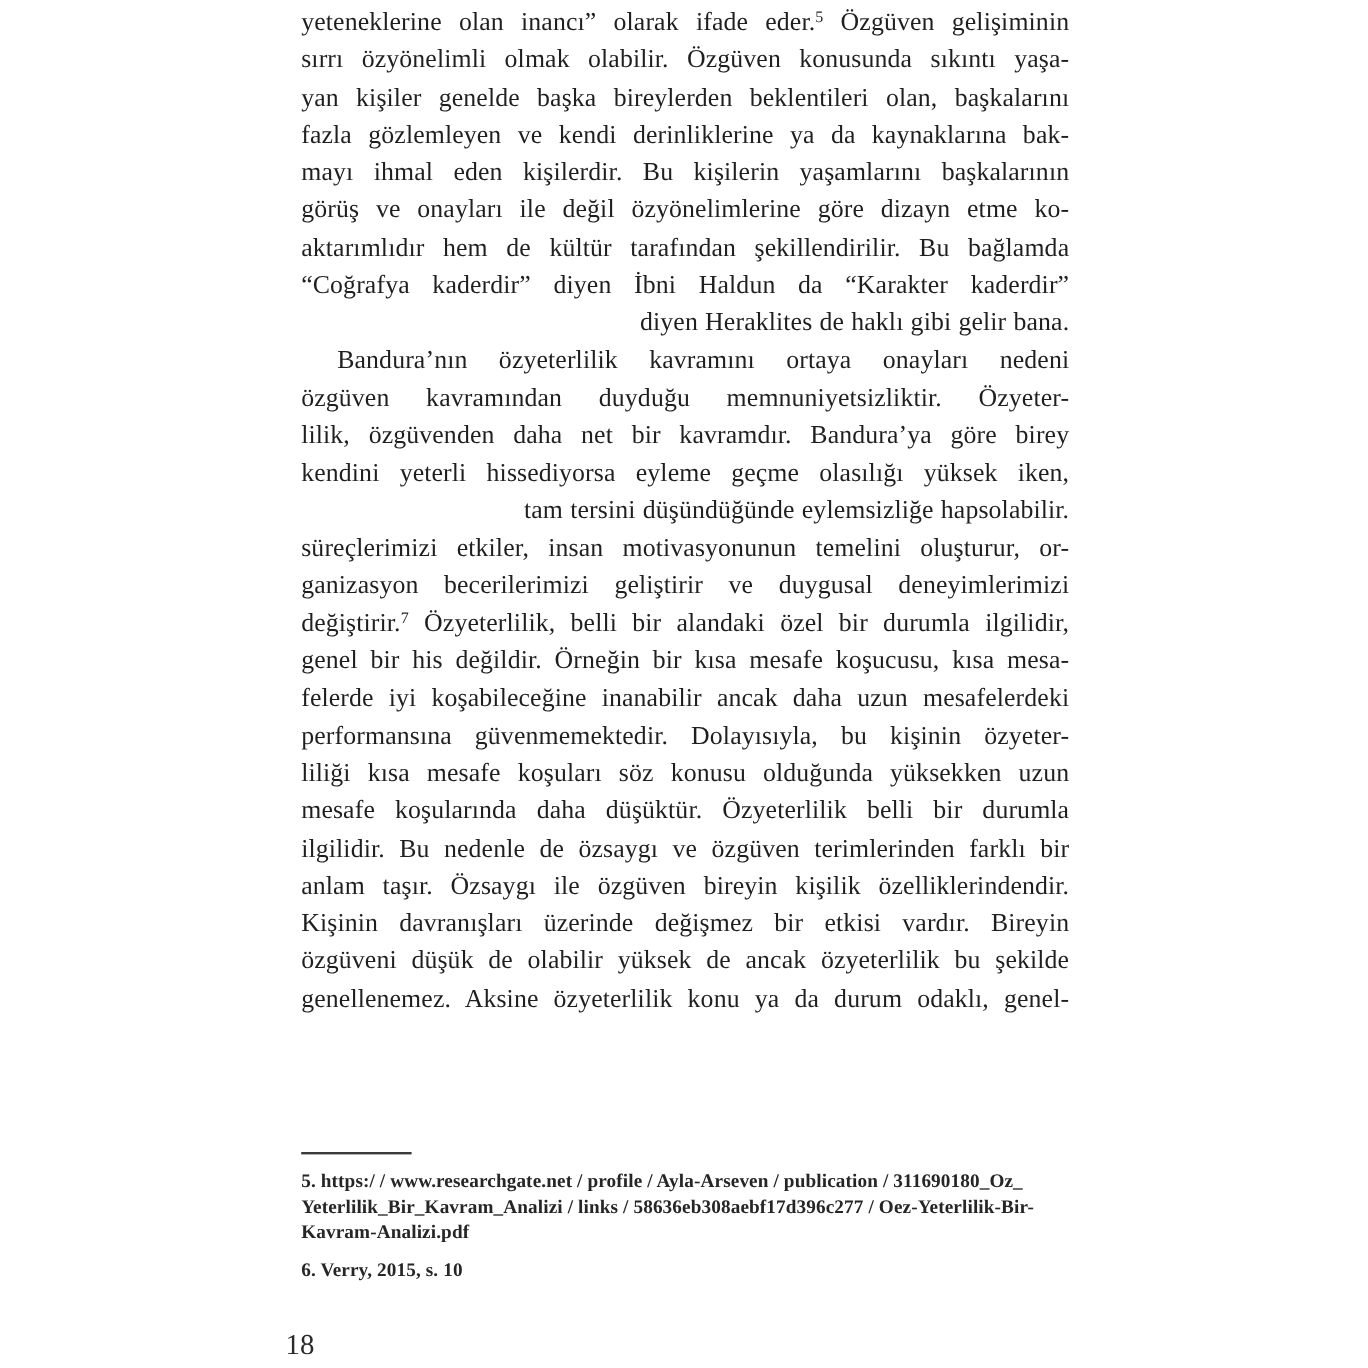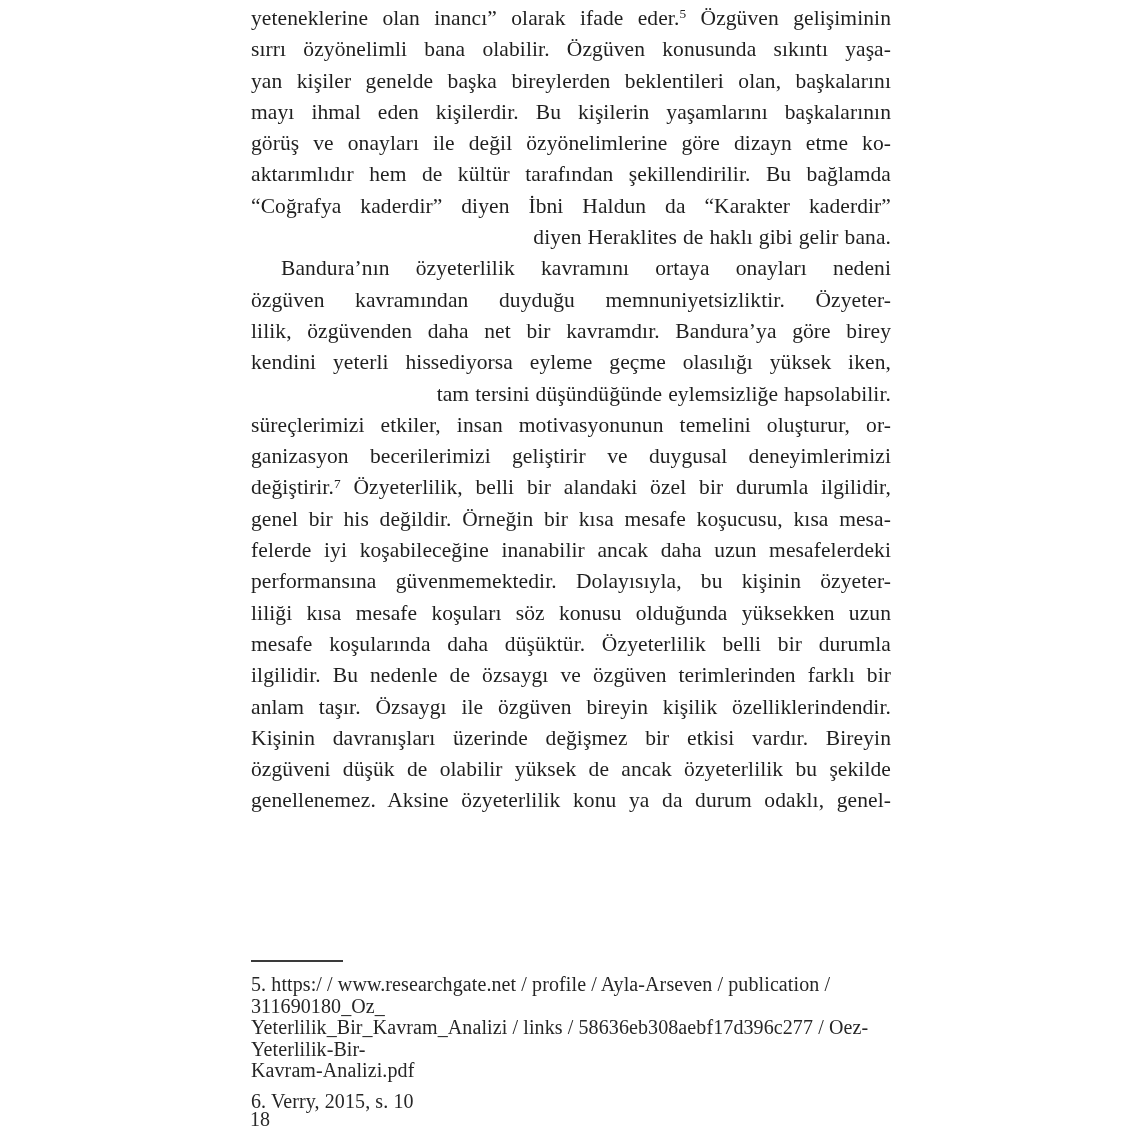--- a/index.html
+++ b/index.html
@@ -49,40 +49,42 @@
   .fn-rule {
     width: 92px;
     height: 0;
     border-top: 2px solid #3a3a3a;
     margin: 14px 0 12px 0;
   }
   .footnote {
     margin-bottom: 9px;
   }
   .footnote .fn-line {
-    font-size: 20px;
+    font-size: 16px;
     line-height: 21.5px;
     letter-spacing: 0.1px;
+    font-weight: bold;
   }
   .page-number {
     position: absolute;
-    left: 250px;
+    left: 238px;
     top: 1108px;
-    font-size: 20px;
+    font-size: 24px;
     color: #2a2a2a;
   }
 </style>
 </head>
 <body>
 
 <div class="page">
   <div class="body-text" id="body-text">
       <div class="line j">yeteneklerine olan inancı” olarak ifade eder.<sup class="fnref">5</sup> Özgüven gelişiminin</div>
-      <div class="line j">sırrı özyönelimli bana olabilir. Özgüven konusunda sıkıntı yaşa-</div>
+      <div class="line j">sırrı özyönelimli olmak olabilir. Özgüven konusunda sıkıntı yaşa-</div>
       <div class="line j">yan kişiler genelde başka bireylerden beklentileri olan, başkalarını</div>
+      <div class="line j">fazla gözlemleyen ve kendi derinliklerine ya da kaynaklarına bak-</div>
       <div class="line j">mayı ihmal eden kişilerdir. Bu kişilerin yaşamlarını başkalarının</div>
       <div class="line j">görüş ve onayları ile değil özyönelimlerine göre dizayn etme ko-</div>
       <div class="line j">aktarımlıdır hem de kültür tarafından şekillendirilir. Bu bağlamda</div>
       <div class="line j">“Coğrafya kaderdir” diyen İbni Haldun da “Karakter kaderdir”</div>
       <div class="line l">diyen Heraklites de haklı gibi gelir bana.</div>
       <div class="line j indent">Bandura’nın özyeterlilik kavramını ortaya onayları nedeni</div>
       <div class="line j">özgüven kavramından duyduğu memnuniyetsizliktir. Özyeter-</div>
       <div class="line j">lilik, özgüvenden daha net bir kavramdır. Bandura’ya göre birey</div>
       <div class="line j">kendini yeterli hissediyorsa eyleme geçme olasılığı yüksek iken,</div>
       <div class="line l">tam tersini düşündüğünde eylemsizliğe hapsolabilir.</div>

